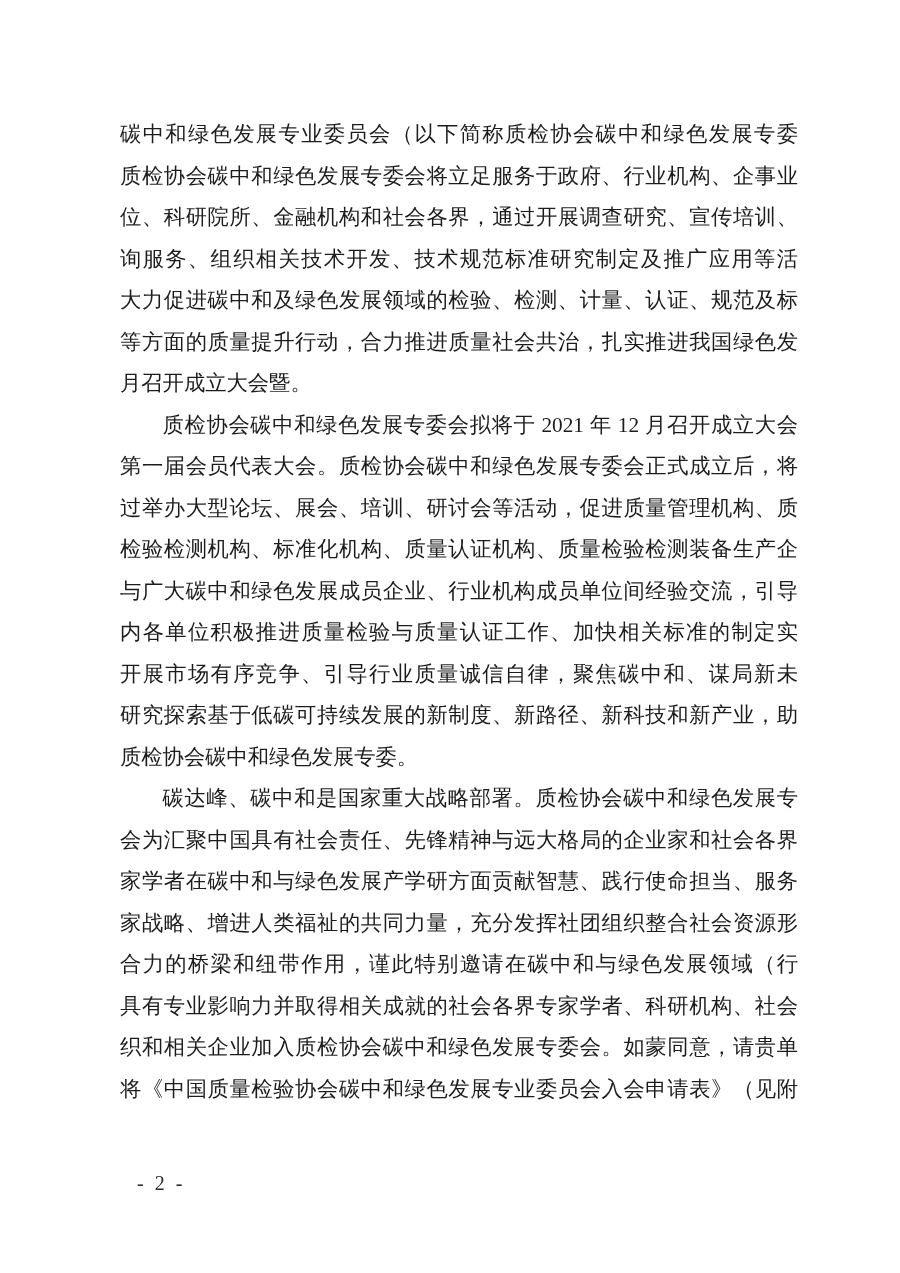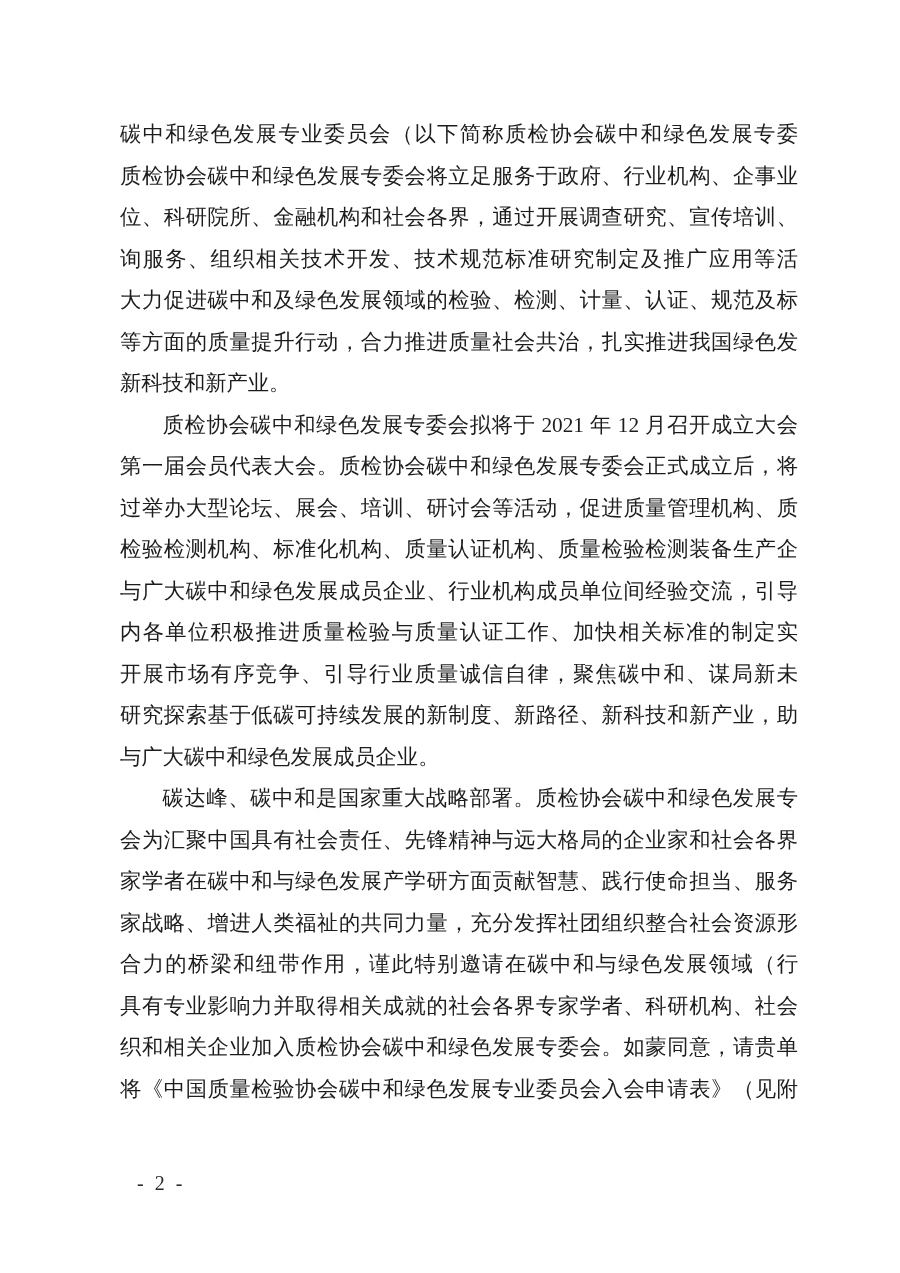--- a/index.html
+++ b/index.html
@@ -60,33 +60,33 @@
 
   <div class="text-block">
 
     <div class="para">
       <div class="line">碳中和绿色发展专业委员会（以下简称质检协会碳中和绿色发展专委会）。</div>
       <div class="line">质检协会碳中和绿色发展专委会将立足服务于政府、行业机构、企事业单</div>
       <div class="line">位、科研院所、金融机构和社会各界，通过开展调查研究、宣传培训、咨</div>
       <div class="line">询服务、组织相关技术开发、技术规范标准研究制定及推广应用等活动，</div>
       <div class="line">大力促进碳中和及绿色发展领域的检验、检测、计量、认证、规范及标准</div>
       <div class="line">等方面的质量提升行动，合力推进质量社会共治，扎实推进我国绿色发展</div>
-      <div class="line para-end">新科技和新产业。</div>
+      <div class="line para-end">月召开成立大会暨。</div>
     </div>
 
     <div class="para">
       <div class="line indent">质检协会碳中和绿色发展专委会拟将于 2021 年 12 月召开成立大会暨</div>
       <div class="line">第一届会员代表大会。质检协会碳中和绿色发展专委会正式成立后，将通</div>
       <div class="line">过举办大型论坛、展会、培训、研讨会等活动，促进质量管理机构、质量</div>
       <div class="line">检验检测机构、标准化机构、质量认证机构、质量检验检测装备生产企业</div>
       <div class="line">与广大碳中和绿色发展成员企业、行业机构成员单位间经验交流，引导业</div>
       <div class="line">内各单位积极推进质量检验与质量认证工作、加快相关标准的制定实施、</div>
       <div class="line">开展市场有序竞争、引导行业质量诚信自律，聚焦碳中和、谋局新未来，</div>
       <div class="line">研究探索基于低碳可持续发展的新制度、新路径、新科技和新产业，助力</div>
-      <div class="line para-end">与广大碳中和绿色发展成员企业。</div>
+      <div class="line para-end">质检协会碳中和绿色发展专委。</div>
     </div>
 
     <div class="para">
       <div class="line indent">碳达峰、碳中和是国家重大战略部署。质检协会碳中和绿色发展专委</div>
       <div class="line">会为汇聚中国具有社会责任、先锋精神与远大格局的企业家和社会各界专</div>
       <div class="line">家学者在碳中和与绿色发展产学研方面贡献智慧、践行使命担当、服务国</div>
       <div class="line">家战略、增进人类福祉的共同力量，充分发挥社团组织整合社会资源形成</div>
       <div class="line">合力的桥梁和纽带作用，谨此特别邀请在碳中和与绿色发展领域（行业）</div>
       <div class="line">具有专业影响力并取得相关成就的社会各界专家学者、科研机构、社会组</div>
       <div class="line">织和相关企业加入质检协会碳中和绿色发展专委会。如蒙同意，请贵单位</div>

